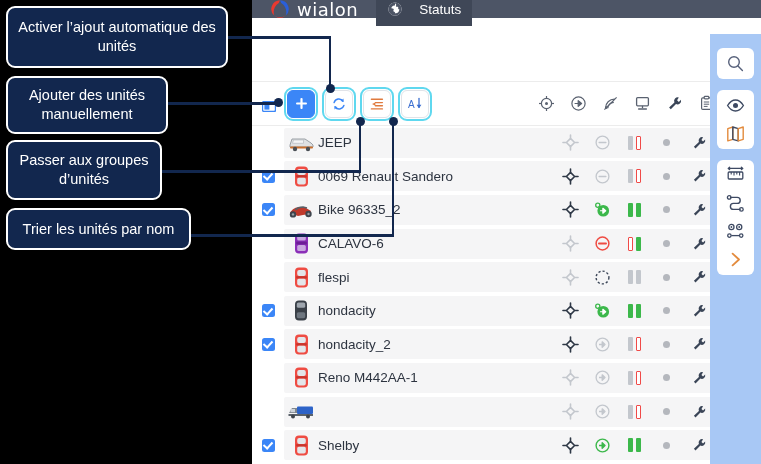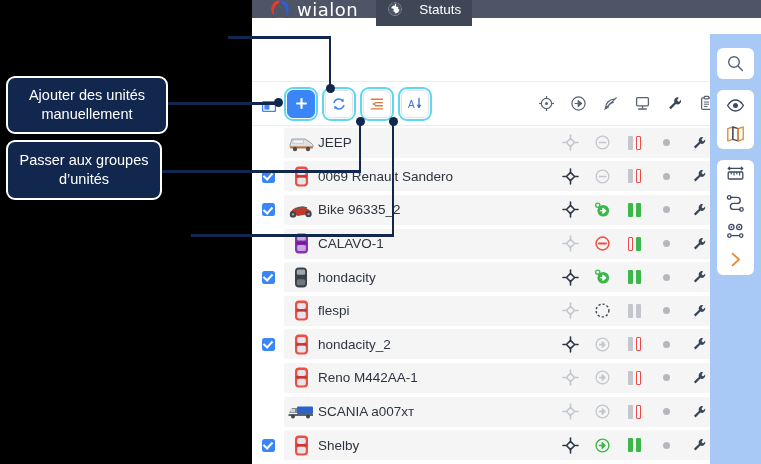--- a/index.html
+++ b/index.html
@@ -381,21 +381,21 @@
     </div>
     <div class="row-body">
       <span class="veh">
               <svg width="15" height="23" viewBox="0 0 15 23">
         <rect x="1" y="1.5" width="13" height="20" rx="4" fill="#8b2fb8"></rect>
         <rect x="3.2" y="3.6" width="8.6" height="5" rx="1.6" fill="#c9a8e0"></rect>
         <rect x="3.2" y="13" width="8.6" height="6" rx="1.6" fill="#c9a8e0"></rect>
         <rect x="2.2" y="9.6" width="10.6" height="2.8" fill="#6d1e96"></rect>
       </svg>
             </span>
-      <span class="vname">CALAVO-1</span>
+      <span class="vname">CALAVO-6</span>
       <span class="icons">
         <span class="icell">
                 <svg width="17" height="17" viewBox="0 0 17 17">
     <path d="M8.5 4.4 12.6 8.5 8.5 12.6 4.4 8.5Z" fill="none" stroke="#c3c7cd" stroke-width="1.6" stroke-linejoin="round"></path>
     <line x1="8.5" y1="1" x2="8.5" y2="3.6" stroke="#c3c7cd" stroke-width="1.6" stroke-linecap="round"></line>
     <line x1="8.5" y1="13.4" x2="8.5" y2="16" stroke="#c3c7cd" stroke-width="1.6" stroke-linecap="round"></line>
     <line x1="1" y1="8.5" x2="3.6" y2="8.5" stroke="#c3c7cd" stroke-width="1.6" stroke-linecap="round"></line>
     <line x1="13.4" y1="8.5" x2="16" y2="8.5" stroke="#c3c7cd" stroke-width="1.6" stroke-linecap="round"></line>
   </svg>
               </span>
@@ -423,20 +423,72 @@
                 <svg width="16" height="16" viewBox="0 0 17 17">
     <circle cx="8.5" cy="8.5" r="6.4" fill="none" stroke="#b0b4ba" stroke-width="1.1"></circle>
     <path d="M5.8 7 8.5 10.4 11.2 7Z" fill="#3a4557"></path>
                 </svg>
               </span>
       </span>
     </div>
         </div>
         <div class="row">
     <div class="chk-cell">
+      
+    </div>
+    <div class="row-body">
+      <span class="veh">
+              <svg width="15" height="23" viewBox="0 0 15 23">
+        <rect x="1" y="1.5" width="13" height="20" rx="4" fill="#ef4c43"></rect>
+        <rect x="3.2" y="4" width="8.6" height="6" rx="2" fill="#e3e6ea"></rect>
+        <rect x="3.2" y="12.6" width="8.6" height="7" rx="2" fill="#e3e6ea"></rect>
+        <rect x="2.2" y="10.2" width="10.6" height="2.2" fill="#c8352d"></rect>
+      </svg>
+            </span>
+      <span class="vname">flespi</span>
+      <span class="icons">
+        <span class="icell">
+                <svg width="17" height="17" viewBox="0 0 17 17">
+    <path d="M8.5 4.4 12.6 8.5 8.5 12.6 4.4 8.5Z" fill="none" stroke="#c3c7cd" stroke-width="1.6" stroke-linejoin="round"></path>
+    <line x1="8.5" y1="1" x2="8.5" y2="3.6" stroke="#c3c7cd" stroke-width="1.6" stroke-linecap="round"></line>
+    <line x1="8.5" y1="13.4" x2="8.5" y2="16" stroke="#c3c7cd" stroke-width="1.6" stroke-linecap="round"></line>
+    <line x1="1" y1="8.5" x2="3.6" y2="8.5" stroke="#c3c7cd" stroke-width="1.6" stroke-linecap="round"></line>
+    <line x1="13.4" y1="8.5" x2="16" y2="8.5" stroke="#c3c7cd" stroke-width="1.6" stroke-linecap="round"></line>
+  </svg>
+              </span>
+        <span class="icell">
+                <svg width="17" height="17" viewBox="0 0 17 17">
+        <circle cx="8.5" cy="8.5" r="6.4" fill="none" stroke="#3a4557" stroke-width="1.4" stroke-dasharray="2.2 2"></circle>
+                </svg>
+              </span>
+        <span class="icell">
+          <span class="bars">
+                  <span class="bar" style="background:#c3c7cd"></span>
+                  <span class="bar" style="background:#c3c7cd"></span>
+                </span>
+              </span>
+        <span class="icell">
+                <span class="dotg"></span>
+              </span>
+        <span class="icell">
+                <svg width="16" height="16" viewBox="0 0 17 17">
+    <path d="M12.8 2.4a3.7 3.7 0 0 0-4.4 5L3.1 12.6l1.7 1.7 5.2-5.2a3.7 3.7 0 0 0 5-4.4l-2.2 2.2-1.7-1.7Z" fill="#3a4557"></path>
+                </svg>
+              </span>
+        <span class="icell">
+                <svg width="16" height="16" viewBox="0 0 17 17">
+    <circle cx="8.5" cy="8.5" r="6.4" fill="none" stroke="#b0b4ba" stroke-width="1.1"></circle>
+    <path d="M5.8 7 8.5 10.4 11.2 7Z" fill="#3a4557"></path>
+                </svg>
+              </span>
+      </span>
+    </div>
+        </div>
+        <div class="row">
+    <div class="chk-cell">
       <span class="cb"></span>
     </div>
     <div class="row-body">
       <span class="veh">
               <svg width="14" height="23" viewBox="0 0 14 23">
         <rect x="1" y="1.5" width="12" height="20" rx="4" fill="#3a4048"></rect>
         <rect x="2.8" y="3.4" width="8.4" height="5.4" rx="1.6" fill="#9fa6ae"></rect>
         <rect x="2.8" y="13.2" width="8.4" height="6" rx="1.6" fill="#6e767f"></rect>
       </svg>
             </span>
@@ -456,72 +508,20 @@
         <circle cx="9.8" cy="9.8" r="6.2" fill="#3cb84b"></circle>
         <path d="M6.4 9.8h5.2M9.4 7.2l3 2.6-3 2.6z" fill="#fff" stroke="#fff" stroke-width="1.3" stroke-linejoin="round"></path>
         <circle cx="4" cy="4" r="2.2" fill="none" stroke="#3cb84b" stroke-width="1.4"></circle>
         <path d="M5.4 5.2 7.4 7.2" stroke="#3cb84b" stroke-width="1.4" stroke-linecap="round"></path>
                 </svg>
               </span>
         <span class="icell">
           <span class="bars">
                   <span class="bar" style="background:#3cb84b"></span>
                   <span class="bar" style="background:#3cb84b"></span>
-                </span>
-              </span>
-        <span class="icell">
-                <span class="dotg"></span>
-              </span>
-        <span class="icell">
-                <svg width="16" height="16" viewBox="0 0 17 17">
-    <path d="M12.8 2.4a3.7 3.7 0 0 0-4.4 5L3.1 12.6l1.7 1.7 5.2-5.2a3.7 3.7 0 0 0 5-4.4l-2.2 2.2-1.7-1.7Z" fill="#3a4557"></path>
-                </svg>
-              </span>
-        <span class="icell">
-                <svg width="16" height="16" viewBox="0 0 17 17">
-    <circle cx="8.5" cy="8.5" r="6.4" fill="none" stroke="#b0b4ba" stroke-width="1.1"></circle>
-    <path d="M5.8 7 8.5 10.4 11.2 7Z" fill="#3a4557"></path>
-                </svg>
-              </span>
-      </span>
-    </div>
-        </div>
-        <div class="row">
-    <div class="chk-cell">
-      
-    </div>
-    <div class="row-body">
-      <span class="veh">
-              <svg width="15" height="23" viewBox="0 0 15 23">
-        <rect x="1" y="1.5" width="13" height="20" rx="4" fill="#ef4c43"></rect>
-        <rect x="3.2" y="4" width="8.6" height="6" rx="2" fill="#e3e6ea"></rect>
-        <rect x="3.2" y="12.6" width="8.6" height="7" rx="2" fill="#e3e6ea"></rect>
-        <rect x="2.2" y="10.2" width="10.6" height="2.2" fill="#c8352d"></rect>
-      </svg>
-            </span>
-      <span class="vname">flespi</span>
-      <span class="icons">
-        <span class="icell">
-                <svg width="17" height="17" viewBox="0 0 17 17">
-    <path d="M8.5 4.4 12.6 8.5 8.5 12.6 4.4 8.5Z" fill="none" stroke="#c3c7cd" stroke-width="1.6" stroke-linejoin="round"></path>
-    <line x1="8.5" y1="1" x2="8.5" y2="3.6" stroke="#c3c7cd" stroke-width="1.6" stroke-linecap="round"></line>
-    <line x1="8.5" y1="13.4" x2="8.5" y2="16" stroke="#c3c7cd" stroke-width="1.6" stroke-linecap="round"></line>
-    <line x1="1" y1="8.5" x2="3.6" y2="8.5" stroke="#c3c7cd" stroke-width="1.6" stroke-linecap="round"></line>
-    <line x1="13.4" y1="8.5" x2="16" y2="8.5" stroke="#c3c7cd" stroke-width="1.6" stroke-linecap="round"></line>
-  </svg>
-              </span>
-        <span class="icell">
-                <svg width="17" height="17" viewBox="0 0 17 17">
-        <circle cx="8.5" cy="8.5" r="6.4" fill="none" stroke="#3a4557" stroke-width="1.4" stroke-dasharray="2.2 2"></circle>
-                </svg>
-              </span>
-        <span class="icell">
-          <span class="bars">
-                  <span class="bar" style="background:#c3c7cd"></span>
-                  <span class="bar" style="background:#c3c7cd"></span>
                 </span>
               </span>
         <span class="icell">
                 <span class="dotg"></span>
               </span>
         <span class="icell">
                 <svg width="16" height="16" viewBox="0 0 17 17">
     <path d="M12.8 2.4a3.7 3.7 0 0 0-4.4 5L3.1 12.6l1.7 1.7 5.2-5.2a3.7 3.7 0 0 0 5-4.4l-2.2 2.2-1.7-1.7Z" fill="#3a4557"></path>
                 </svg>
               </span>
@@ -648,21 +648,20 @@
       <span class="veh">
               <svg width="28" height="17" viewBox="0 0 28 17">
         <path d="M2 10 5 5h6l2 5z" fill="#7f868e"></path>
         <rect x="10" y="3.5" width="16" height="7.5" rx="1" fill="#2d63c8"></rect>
         <rect x="3.5" y="6" width="4.5" height="3.2" fill="#cdd3da"></rect>
         <rect x="1.5" y="11" width="24.5" height="2" fill="#5c636b"></rect>
         <circle cx="6" cy="13.6" r="2" fill="#3f454d"></circle>
                 <circle cx="21" cy="13.6" r="2" fill="#3f454d"></circle>
       </svg>
             </span>
-      <span class="vname">SCANIA a007хт</span>
       <span class="icons">
         <span class="icell">
                 <svg width="17" height="17" viewBox="0 0 17 17">
     <path d="M8.5 4.4 12.6 8.5 8.5 12.6 4.4 8.5Z" fill="none" stroke="#c3c7cd" stroke-width="1.6" stroke-linejoin="round"></path>
     <line x1="8.5" y1="1" x2="8.5" y2="3.6" stroke="#c3c7cd" stroke-width="1.6" stroke-linecap="round"></line>
     <line x1="8.5" y1="13.4" x2="8.5" y2="16" stroke="#c3c7cd" stroke-width="1.6" stroke-linecap="round"></line>
     <line x1="1" y1="8.5" x2="3.6" y2="8.5" stroke="#c3c7cd" stroke-width="1.6" stroke-linecap="round"></line>
     <line x1="13.4" y1="8.5" x2="16" y2="8.5" stroke="#c3c7cd" stroke-width="1.6" stroke-linecap="round"></line>
   </svg>
               </span>
@@ -817,20 +816,26 @@
   <div class="knob" style="left:274px; top:98px;"></div>
 
   <div class="lead h" style="left:162px; top:170px; width:199px;"></div>
   <div class="lead v" style="left:358.5px; top:120px; height:51px;"></div>
   <div class="knob" style="left:356px; top:117px;"></div>
 
   <div class="lead h" style="left:191px; top:234px; width:203px;"></div>
   <div class="lead v" style="left:391.5px; top:120px; height:115px;"></div>
   <div class="knob" style="left:389px; top:117px;"></div>
 
+  <div class="cobox" style="left:6px; top:6px; width:222px; height:62px;">
+    <span>Activer l’ajout automatique des unités</span>
+  </div>
   <div class="cobox" style="left:6px; top:76px; width:162px; height:58px;">
     <span>Ajouter des unités manuellement</span>
   </div>
   <div class="cobox" style="left:6px; top:140px; width:156px; height:60px;">
     <span>Passer aux groupes d’unités</span>
   </div>
+  <div class="cobox" style="left:6px; top:208px; width:185px; height:42px;">
+    <span>Trier les unités par nom</span>
+  </div>
 
 </div>
 
 </body></html>

